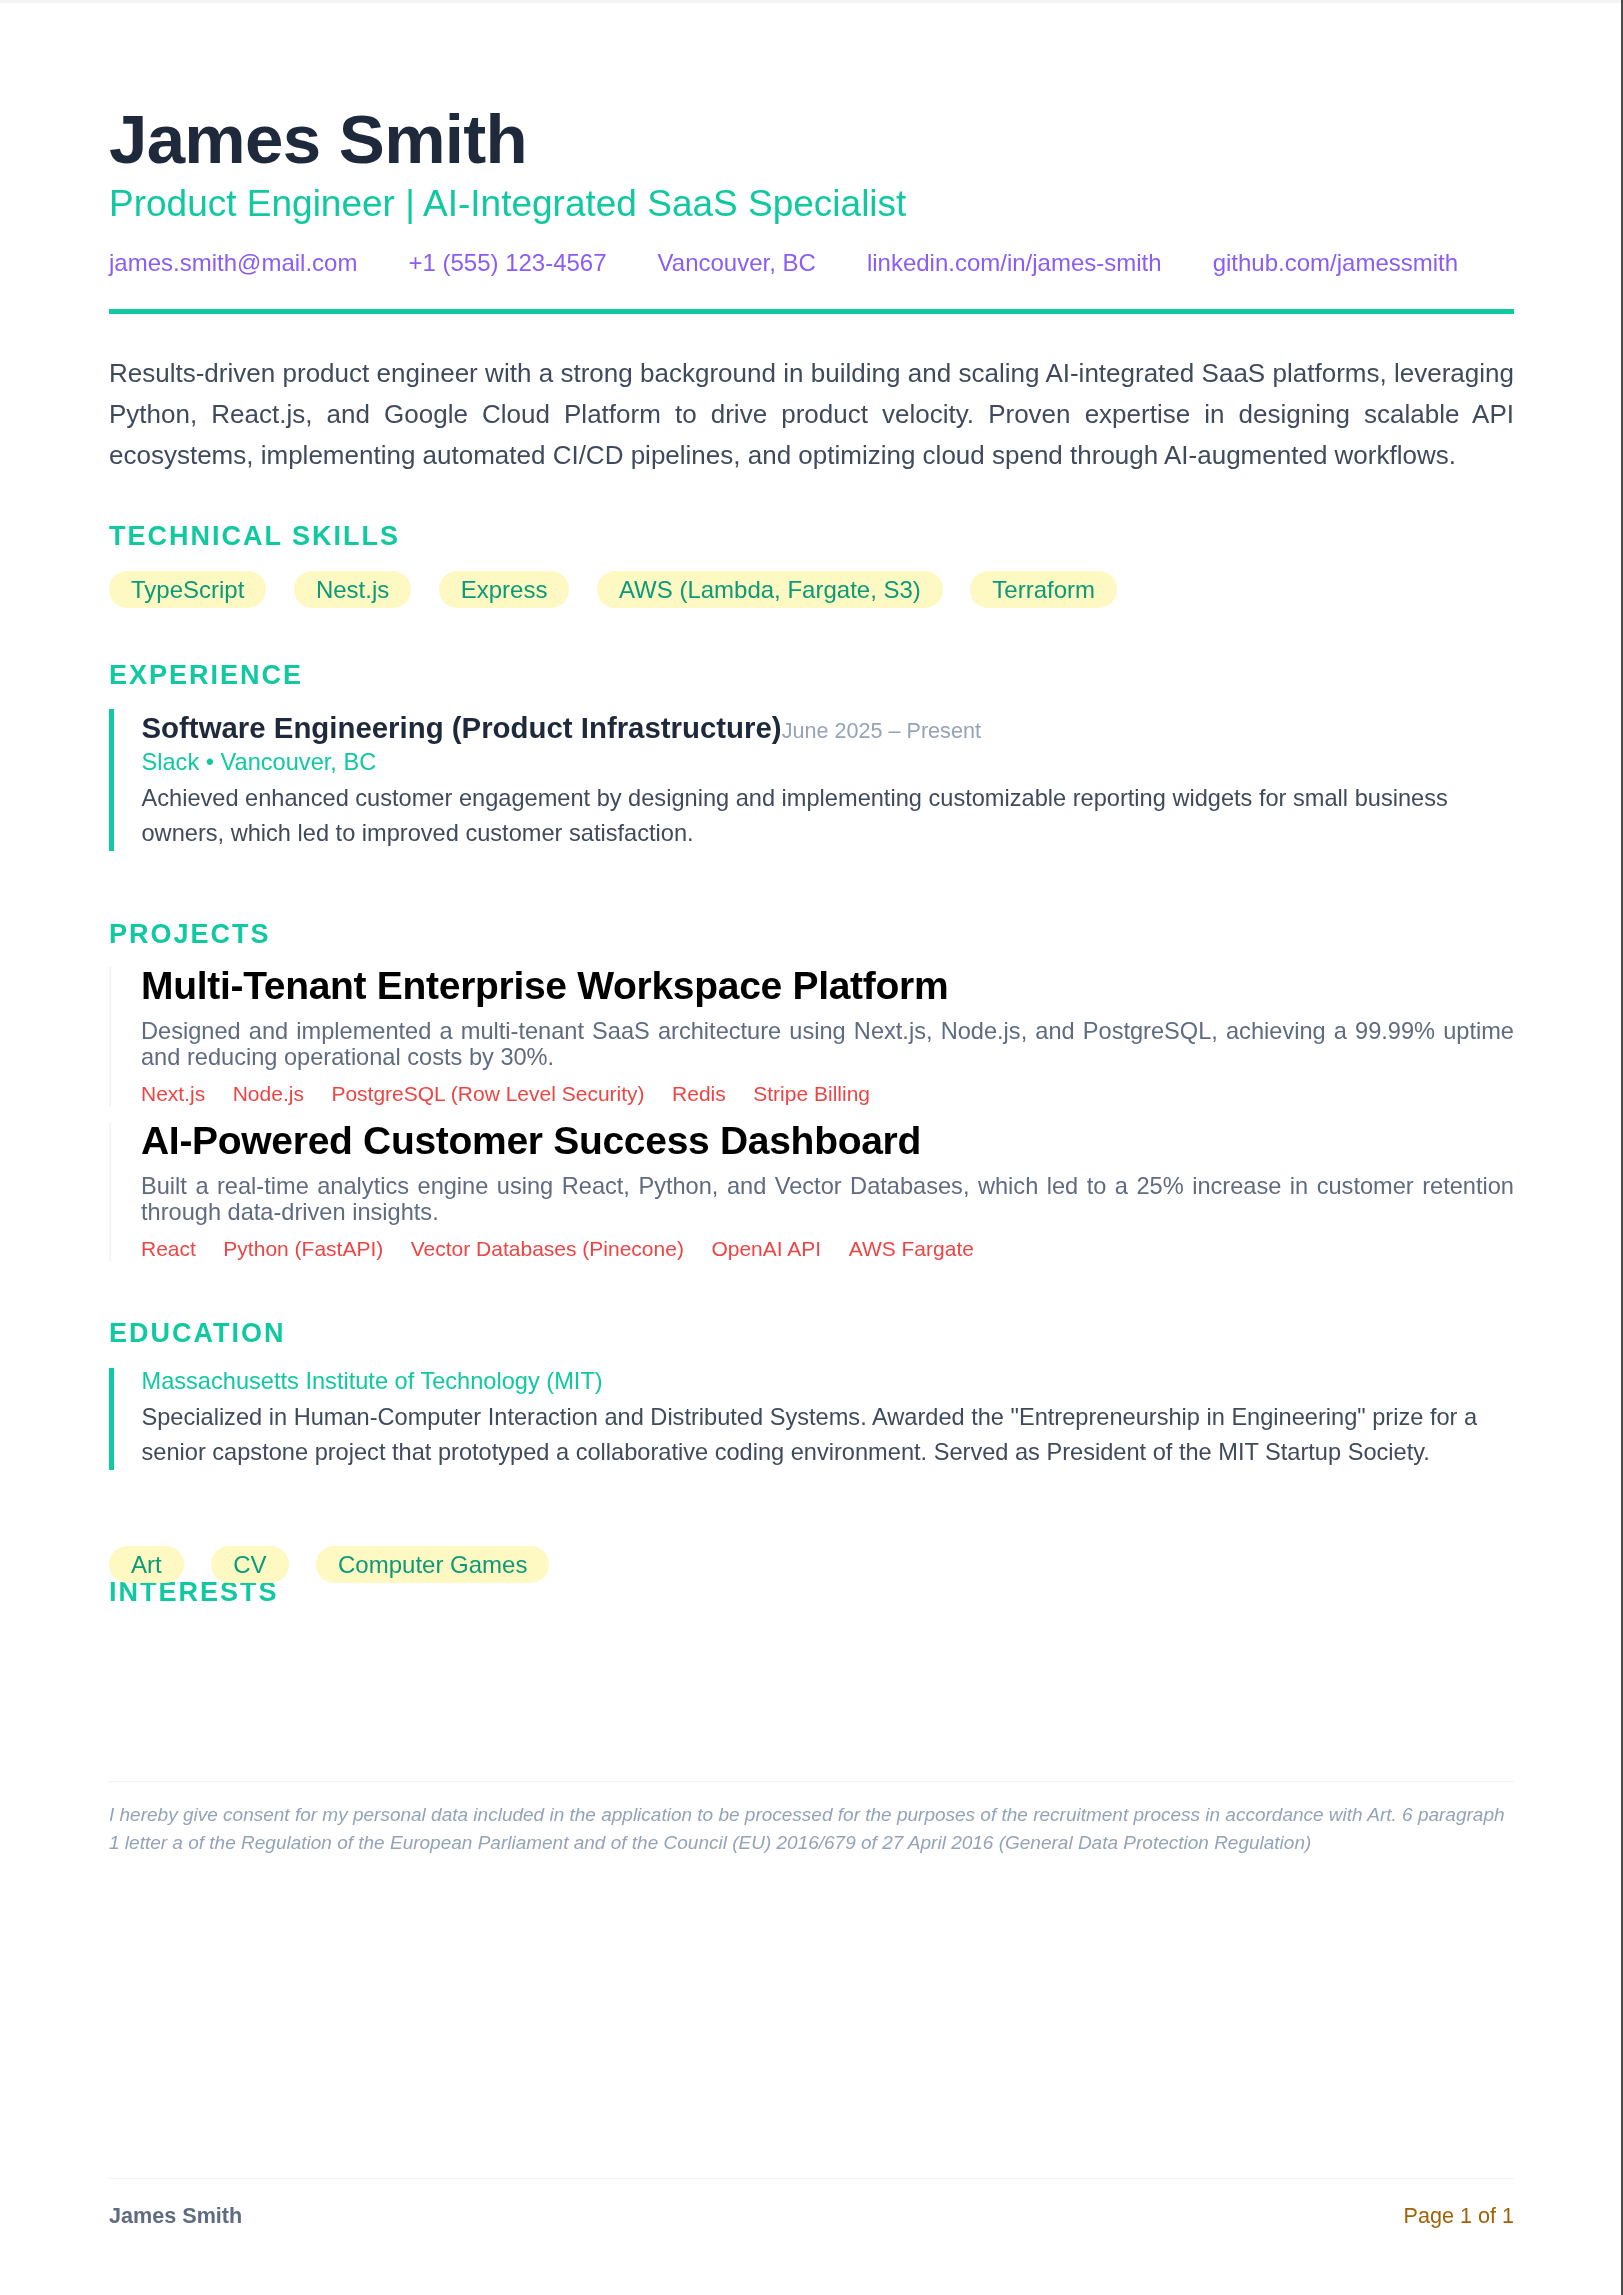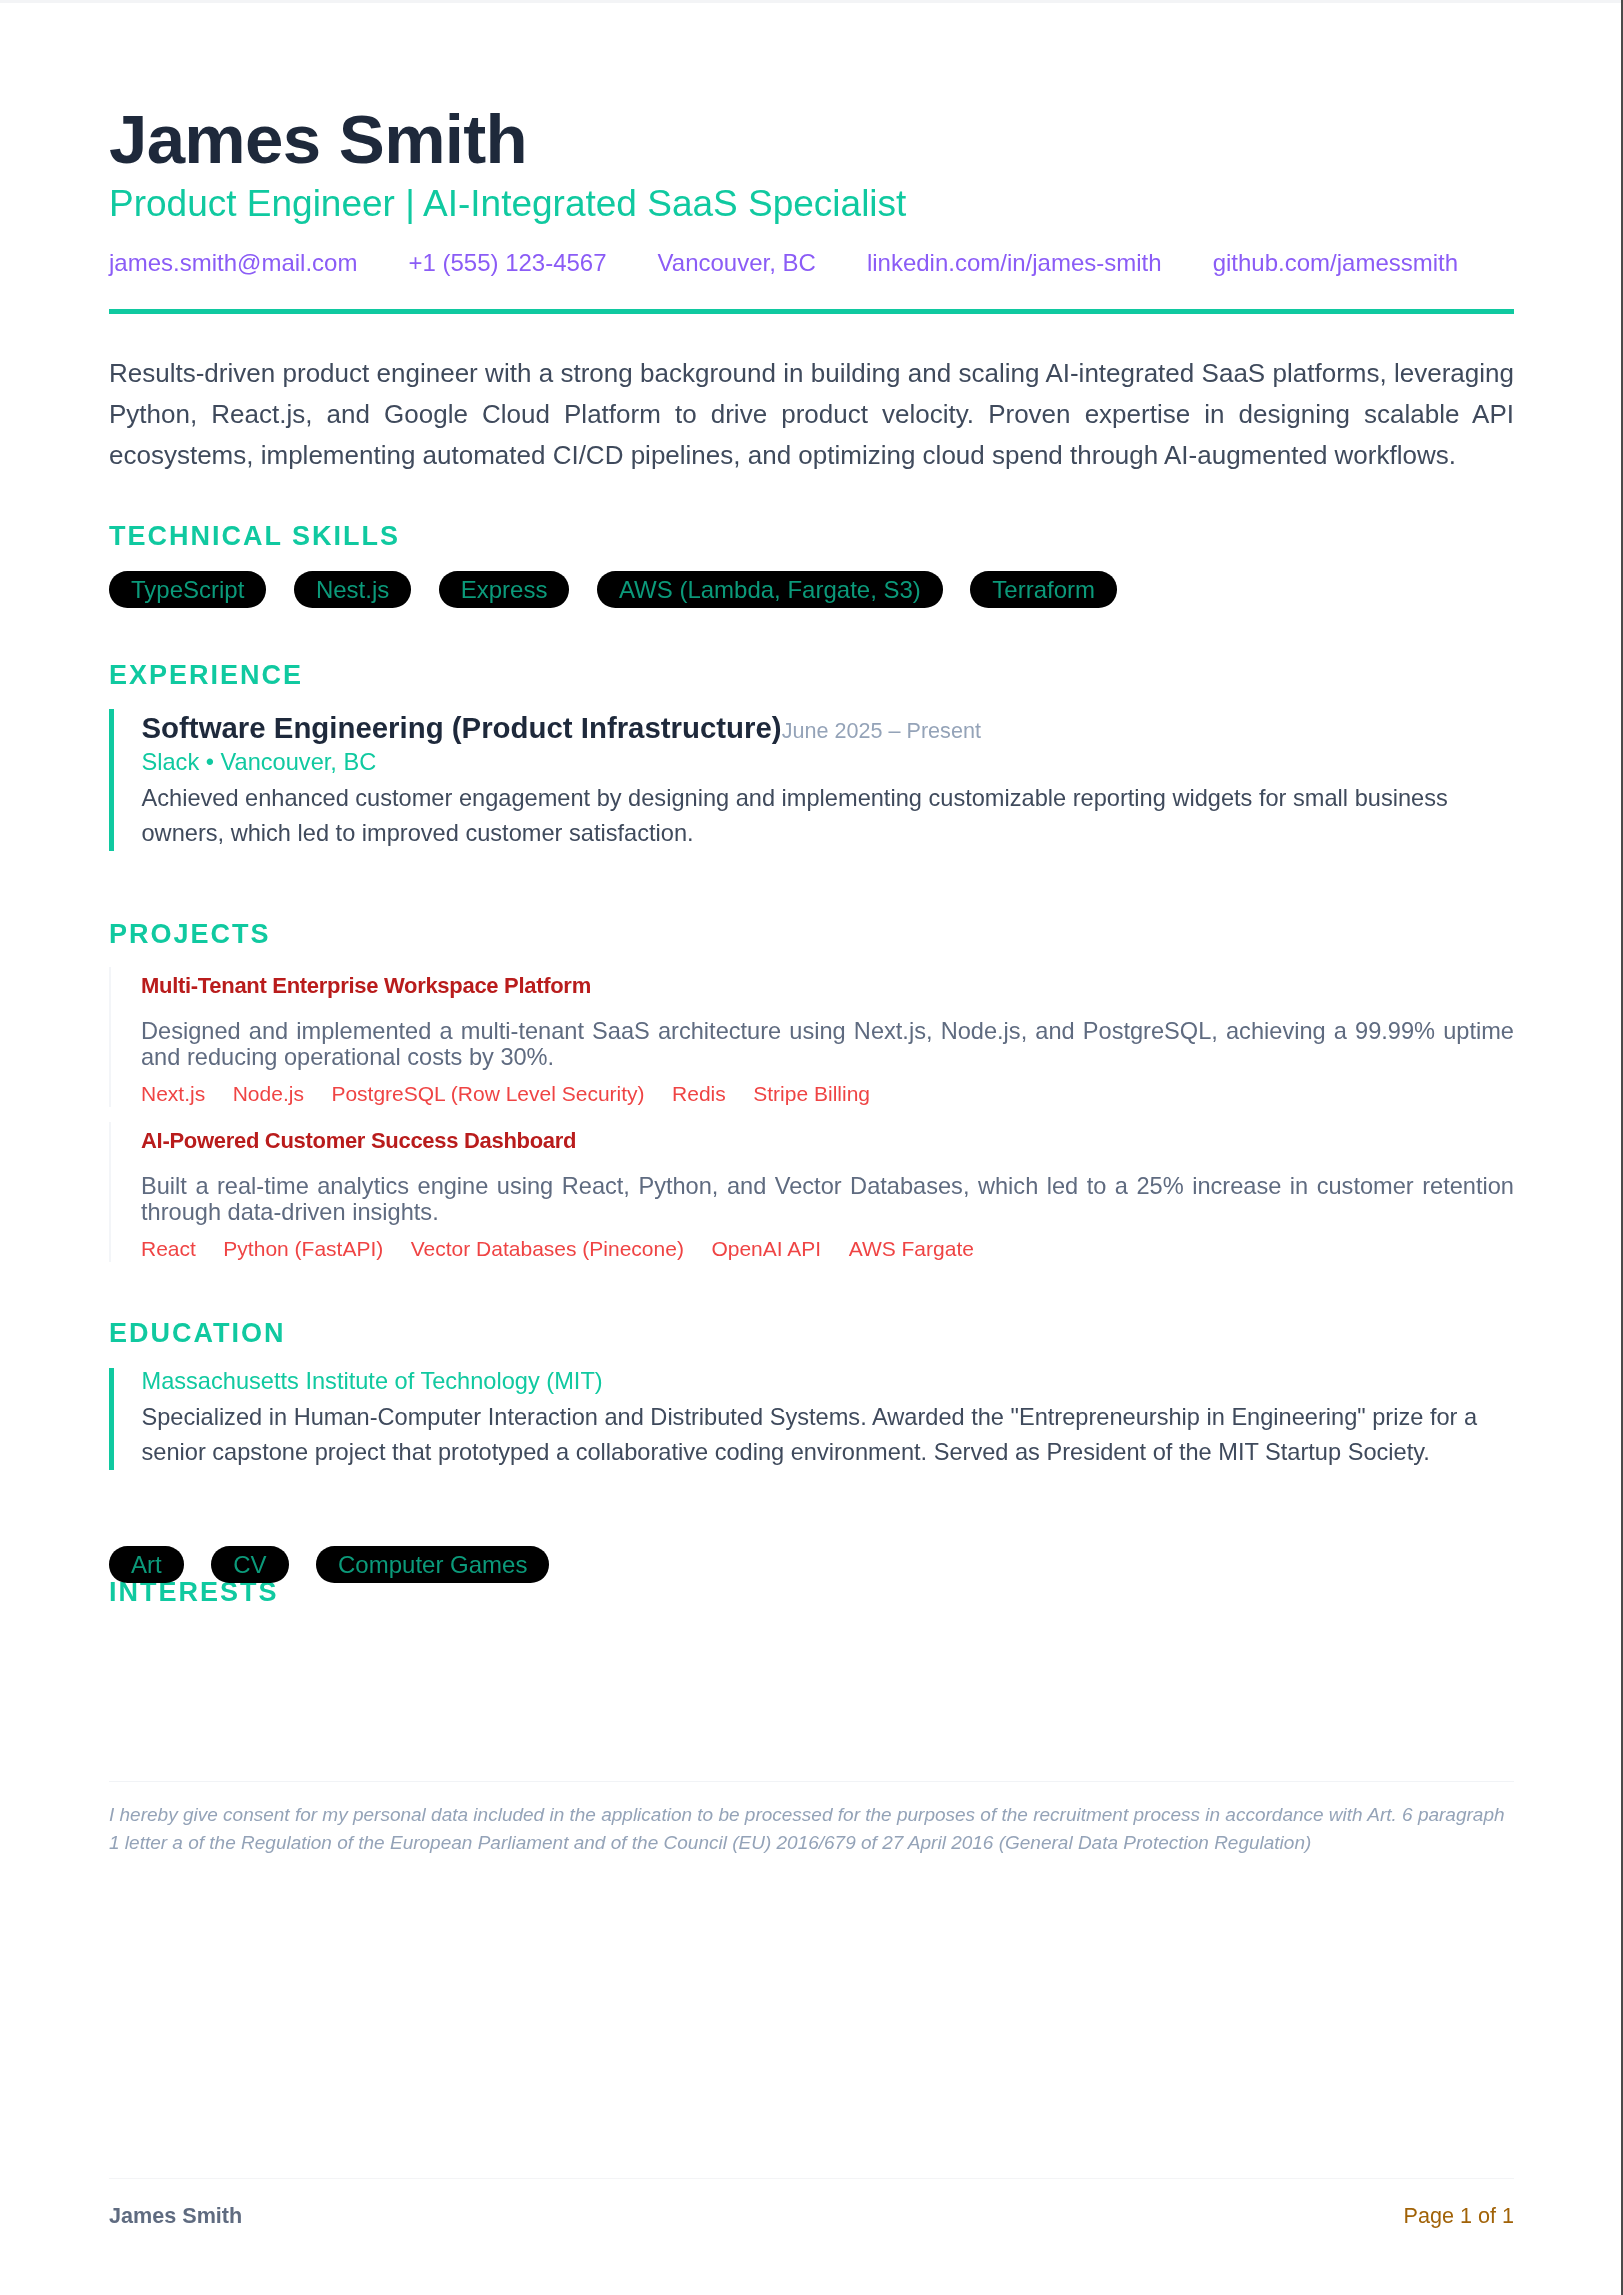--- a/index.html
+++ b/index.html
@@ -17,33 +17,33 @@
   .name { position: absolute; top: 105px; left: 0; font-size: 69px; font-weight: 700; color: #1e293b; letter-spacing: -0.7px; line-height: 1; margin: 0; }
   .subtitle { position: absolute; top: 185px; left: 0; font-size: 37px; color: #10c9a0; line-height: 1; }
   .contacts { position: absolute; top: 251px; left: 0; display: flex; gap: 51px; font-size: 24px; color: #8b5cf6; line-height: 1; white-space: nowrap; }
   .header-rule { position: absolute; top: 309px; left: 0; width: 1405px; height: 4.6px; background: #10c9a0; }
 
   .summary { position: absolute; top: 353px; left: 0; width: 1405px; font-size: 26px; line-height: 41px; color: #3f4a5c; text-align: justify; }
 
   .section-title { position: absolute; left: 0; font-size: 27px; font-weight: 700; color: #10c9a0; letter-spacing: 2px; line-height: 1; text-transform: uppercase; }
 
   .chips { position: absolute; left: 0; display: flex; gap: 27.5px; }
-  .chip { background: #000000; color: #0b9a7a; font-size: 24px; line-height: 37px; height: 37px; padding: 0 22px; border-radius: 18.3px; white-space: nowrap; }
+  .chip { background: #fef9c3; color: #0b9a7a; font-size: 24px; line-height: 37px; height: 37px; padding: 0 22px; border-radius: 18.3px; white-space: nowrap; }
 
   
   .entry { position: absolute; left: 0; width: 1405px; border-left: 5.2px solid #10c9a0; box-sizing: border-box; padding-left: 27.5px; }
   .entry-head { display: flex; align-items: baseline; }
   .entry-title { font-size: 29.4px; font-weight: 700; color: #1e293b; line-height: 37px; }
   .entry-date { font-size: 21.6px; color: #94a3b8; line-height: 37px; white-space: nowrap; }
   .entry-sub { font-size: 23.6px; color: #10c9a0; line-height: 29px; margin-top: -1.3px; }
   .entry-desc { font-size: 23.6px; color: #3f4a5c; line-height: 35px; margin-top: 3.9px; }
 
   
   .project { position: absolute; left: 0; width: 1405px; border-left: 2.6px solid #f3f5f8; box-sizing: border-box; padding-left: 30px; }
-  .project-title { font-size: 22px; font-weight: 700; color: #b91c1c; line-height: 37px; letter-spacing: -0.3px; }
+  .project-title { font-size: 39px; font-weight: 700; color: #000000; line-height: 37px; letter-spacing: -0.3px; }
   .project-desc { font-size: 23.6px; color: #5f6b80; line-height: 26px; margin-top: 14px; text-align: justify; }
   .tech-list { display: flex; gap: 27.5px; font-size: 21px; color: #ef4444; line-height: 26px; margin-top: 10.5px; white-space: nowrap; }
 
   .gdpr-rule { position: absolute; top: 1781px; left: 0; width: 1405px; height: 1.3px; background: #f1f3f6; }
   .gdpr { position: absolute; top: 1801px; left: 0; width: 1405px; font-size: 19px; font-style: italic; color: #94a3b8; line-height: 27.5px; }
 
   .footer-rule { position: absolute; top: 2178px; left: 0; width: 1405px; height: 1.3px; background: #f3f4f6; }
   .footer-name { position: absolute; top: 2203px; left: 0; font-size: 21.6px; font-weight: 700; color: #5f6b80; }
   .footer-page { position: absolute; top: 2203px; right: 0; font-size: 21.6px; color: #a16207; }
 </style>

